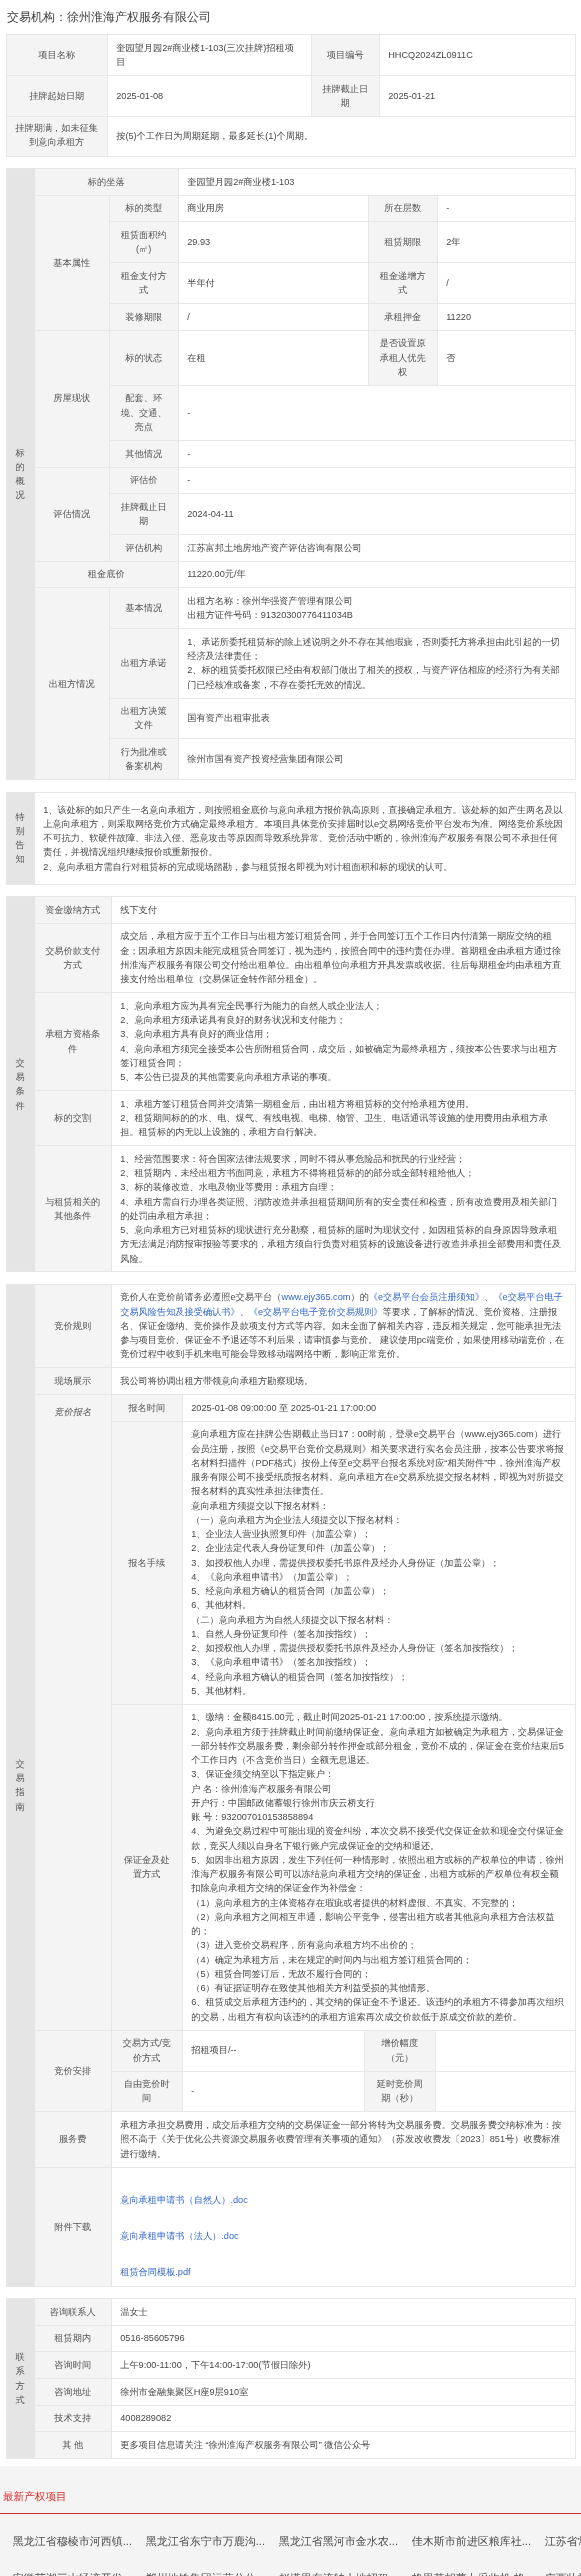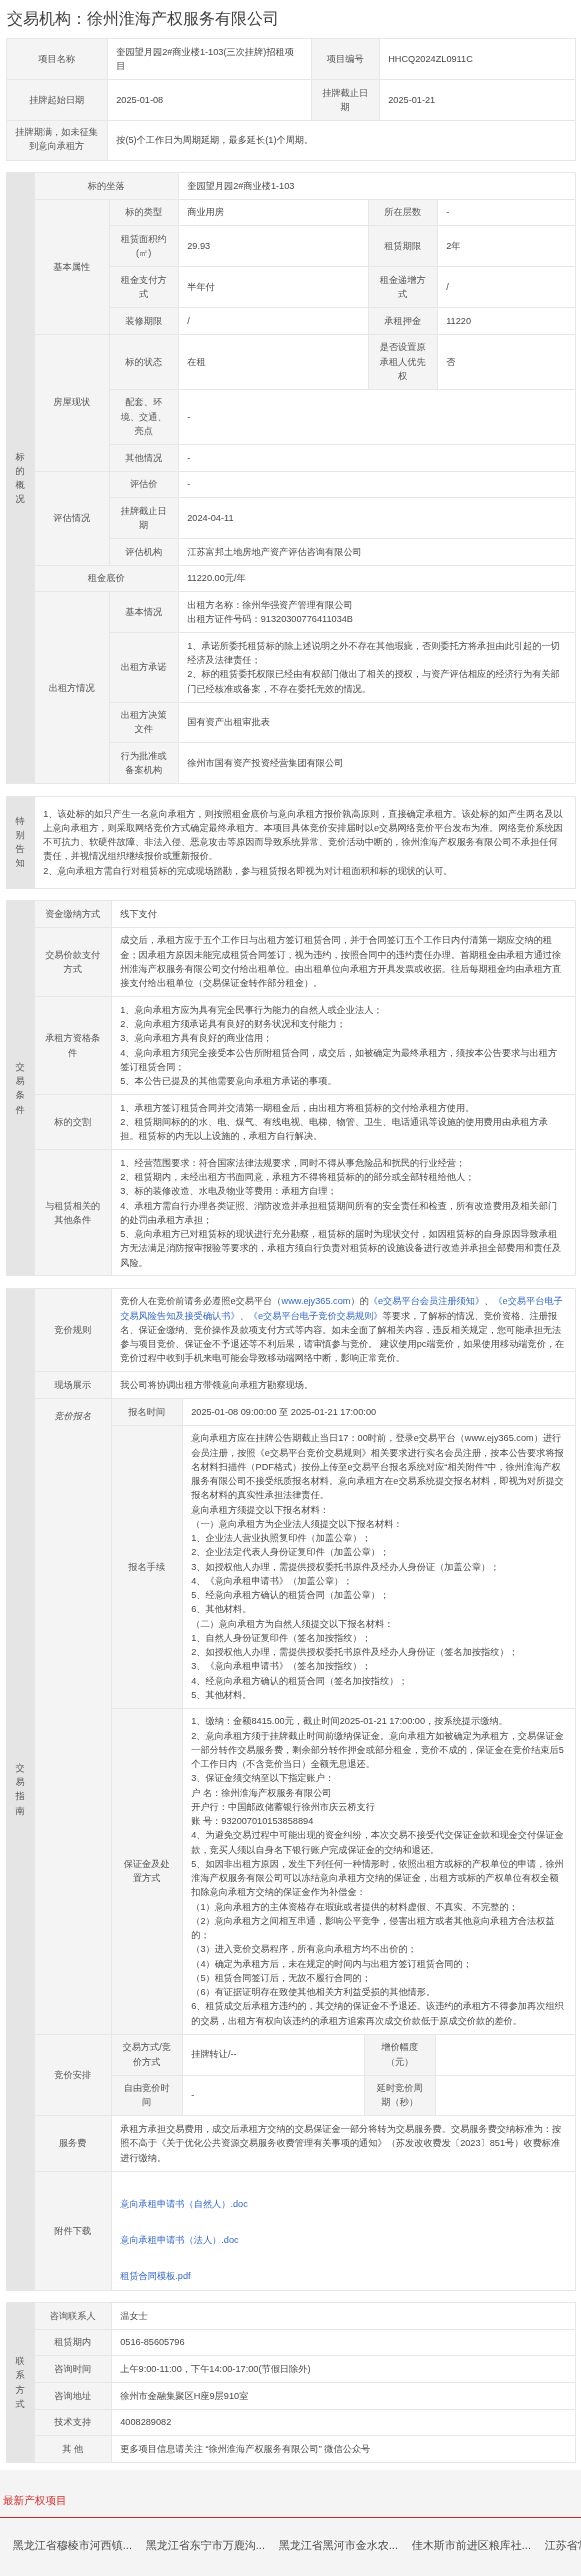--- a/index.html
+++ b/index.html
@@ -2,21 +2,21 @@
 <html style="font-size:11.3px"><head>
 <meta charset="utf-8">
 <style>
   html,body{margin:0;padding:0;}
   body{
     width:581px;height:2576px;overflow:hidden;background:#fff;
     font-family:"Liberation Sans","DejaVu Sans",sans-serif;
     color:#555;font-size:9.2px;
   }
   .main{padding:0 5.7px;}
-  .org-line{padding:8.5px 1.4px 8.5px;color:#404040;font-size:16px;}
+  .org-line{padding:8.5px 1.4px 8.5px;color:#404040;font-size:12px;}
   table.tbl{border-collapse:collapse;width:570px;table-layout:fixed;margin-bottom:11.3px;}
   table.tbl td{border:0.7px solid #e7e7e7;padding:5.7px 8.5px;vertical-align:middle;line-height:1.55;word-break:break-all;}
   td.lbl{background:#f4f4f4;color:#555;text-align:center;}
   td.glbl{background:#e5e5e5;color:#555;text-align:center;}
   td.val{background:#fff;color:#484848;}
   .pre{white-space:pre-line;line-height:1.42;}
   .dense{line-height:1.38;}
   .link{color:#36c;cursor:pointer;}
   .attach a, .attach div{color:#36c;line-height:1.7;margin-top:20px;}
   
@@ -270,21 +270,21 @@
 （2）意向承租方之间相互串通，影响公平竞争，侵害出租方或者其他意向承租方合法权益的；
 （3）进入竞价交易程序，所有意向承租方均不出价的；
 （4）确定为承租方后，未在规定的时间内与出租方签订租赁合同的；
 （5）租赁合同签订后，无故不履行合同的；
 （6）有证据证明存在致使其他相关方利益受损的其他情形。
 6、租赁成交后承租方违约的，其交纳的保证金不予退还。该违约的承租方不得参加再次组织的交易，出租方有权向该违约的承租方追索再次成交价款低于原成交价款的差价。</td>
     </tr>
     <tr>
       <td class="lbl" rowspan="2">竞价安排</td>
       <td class="lbl">交易方式/竞价方式</td>
-      <td class="val">挂牌转让/--</td>
+      <td class="val">招租项目/--</td>
       <td class="lbl">增价幅度（元）</td>
       <td class="val"></td>
     </tr>
     <tr>
       <td class="lbl">自由竞价时间</td>
       <td class="val">-</td>
       <td class="lbl">延时竞价周期（秒）</td>
       <td class="val"></td>
     </tr>
     <tr>

